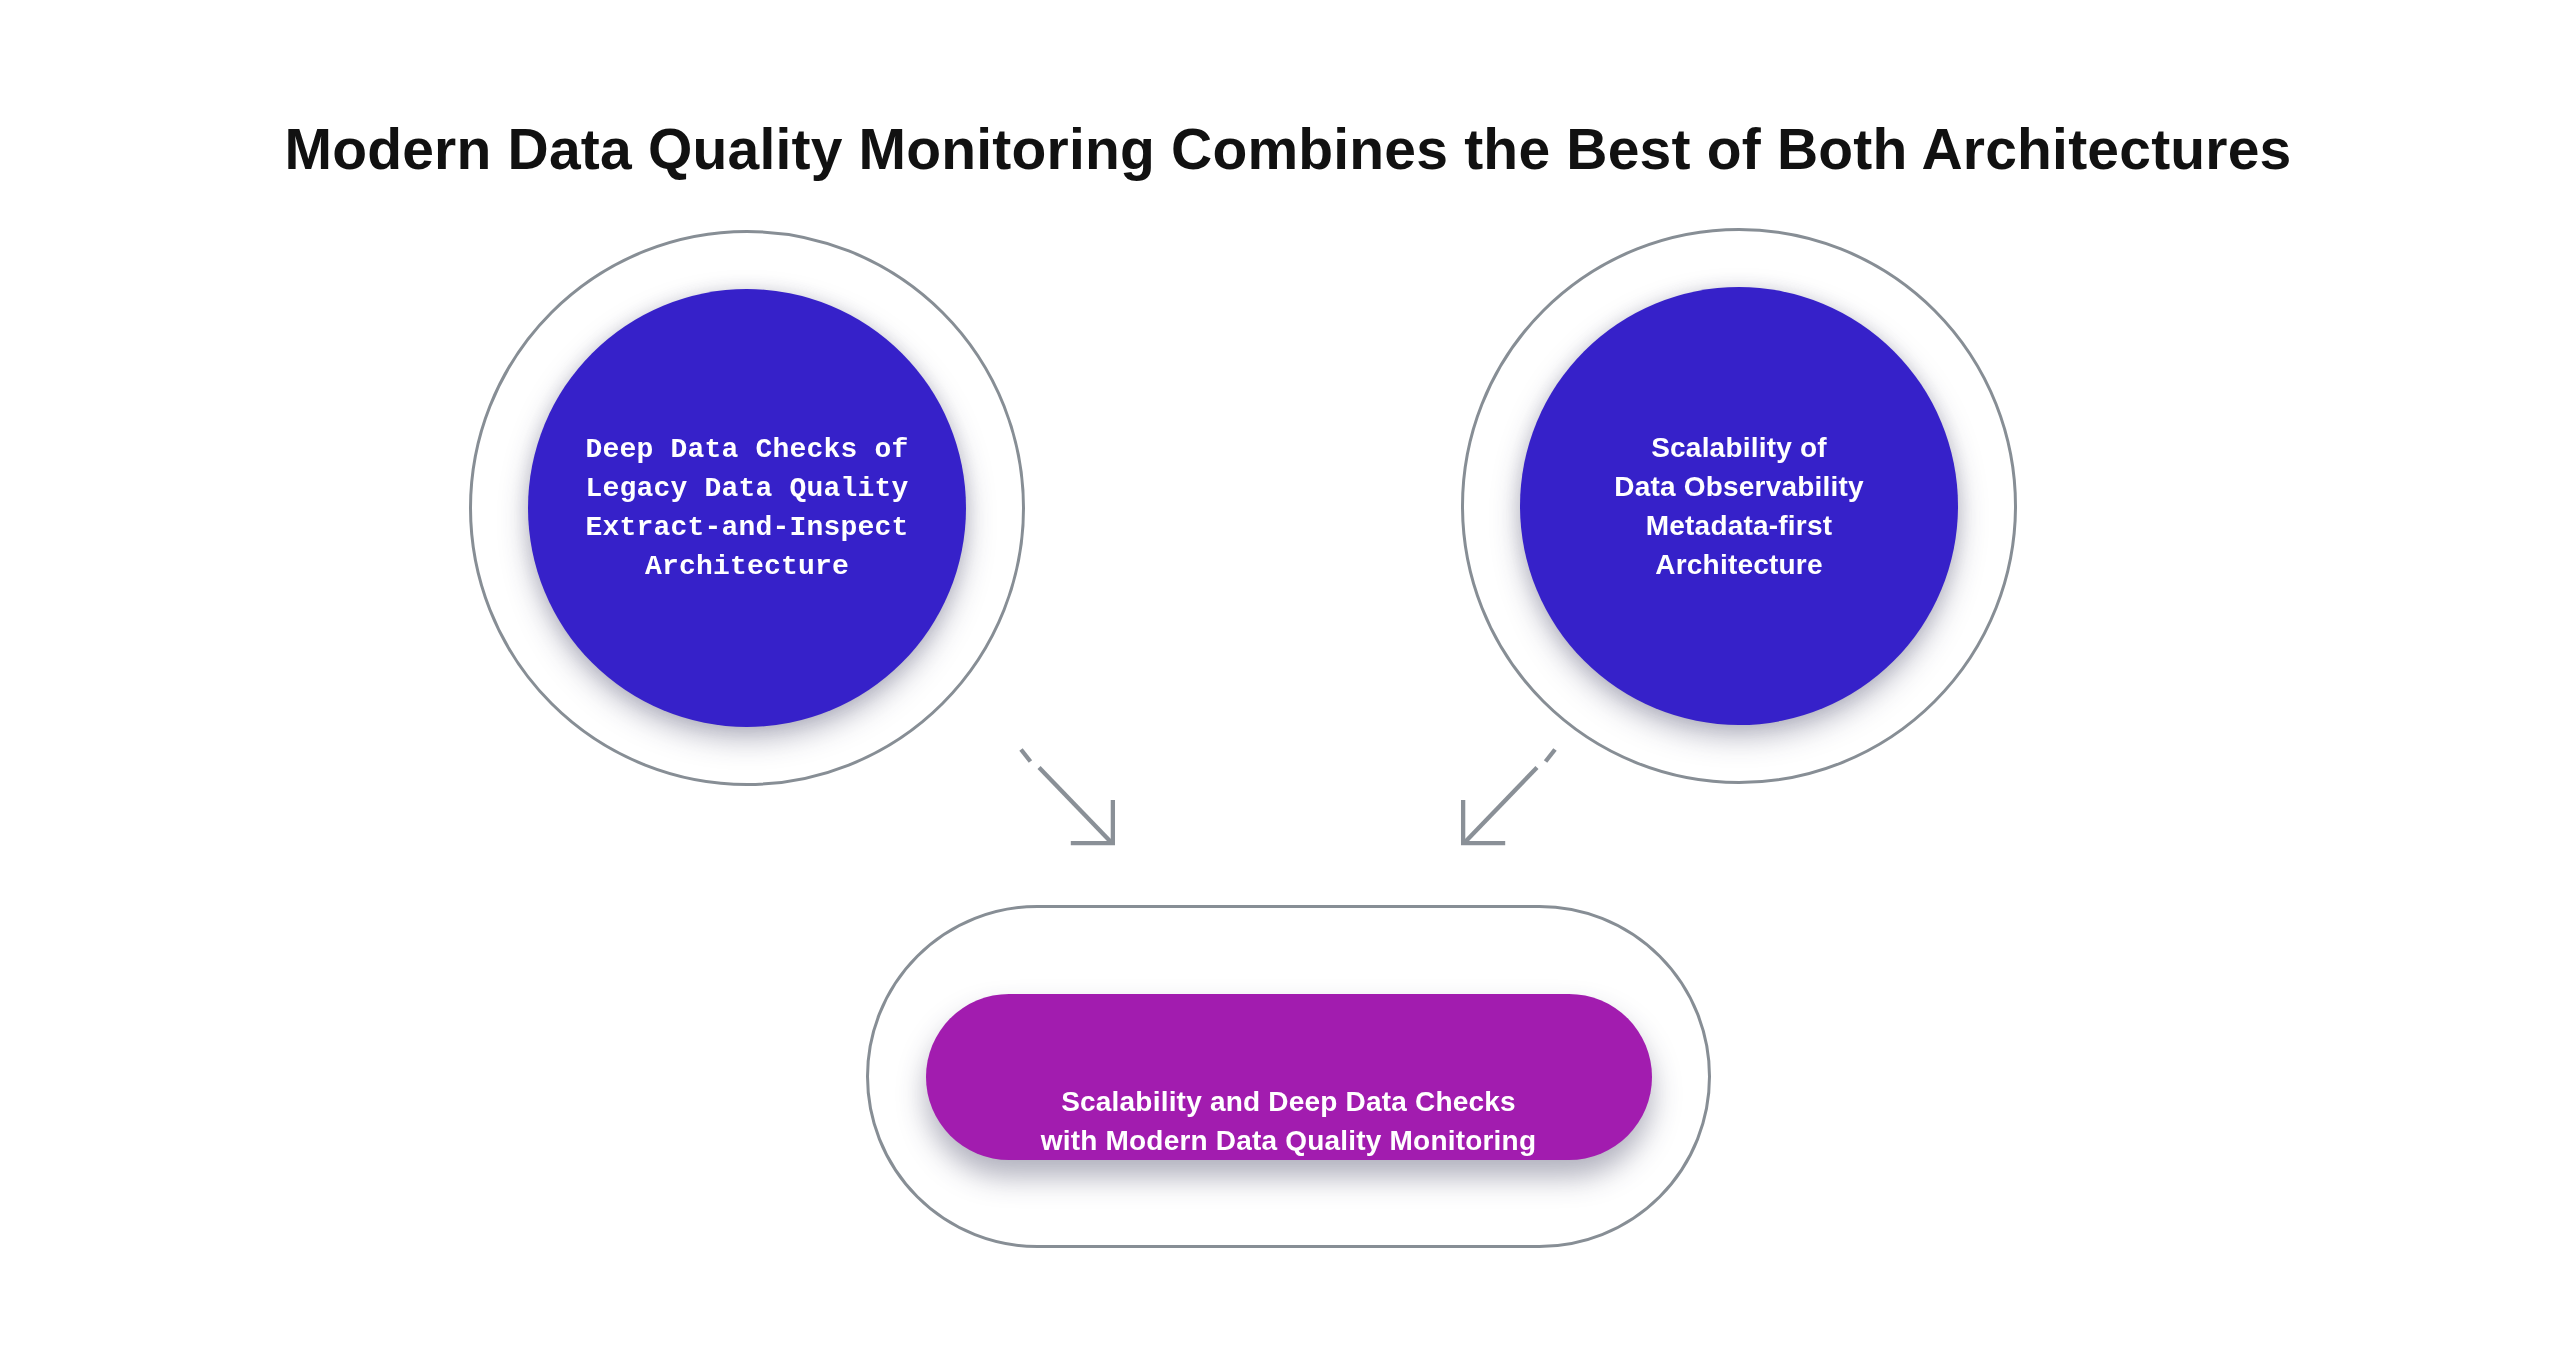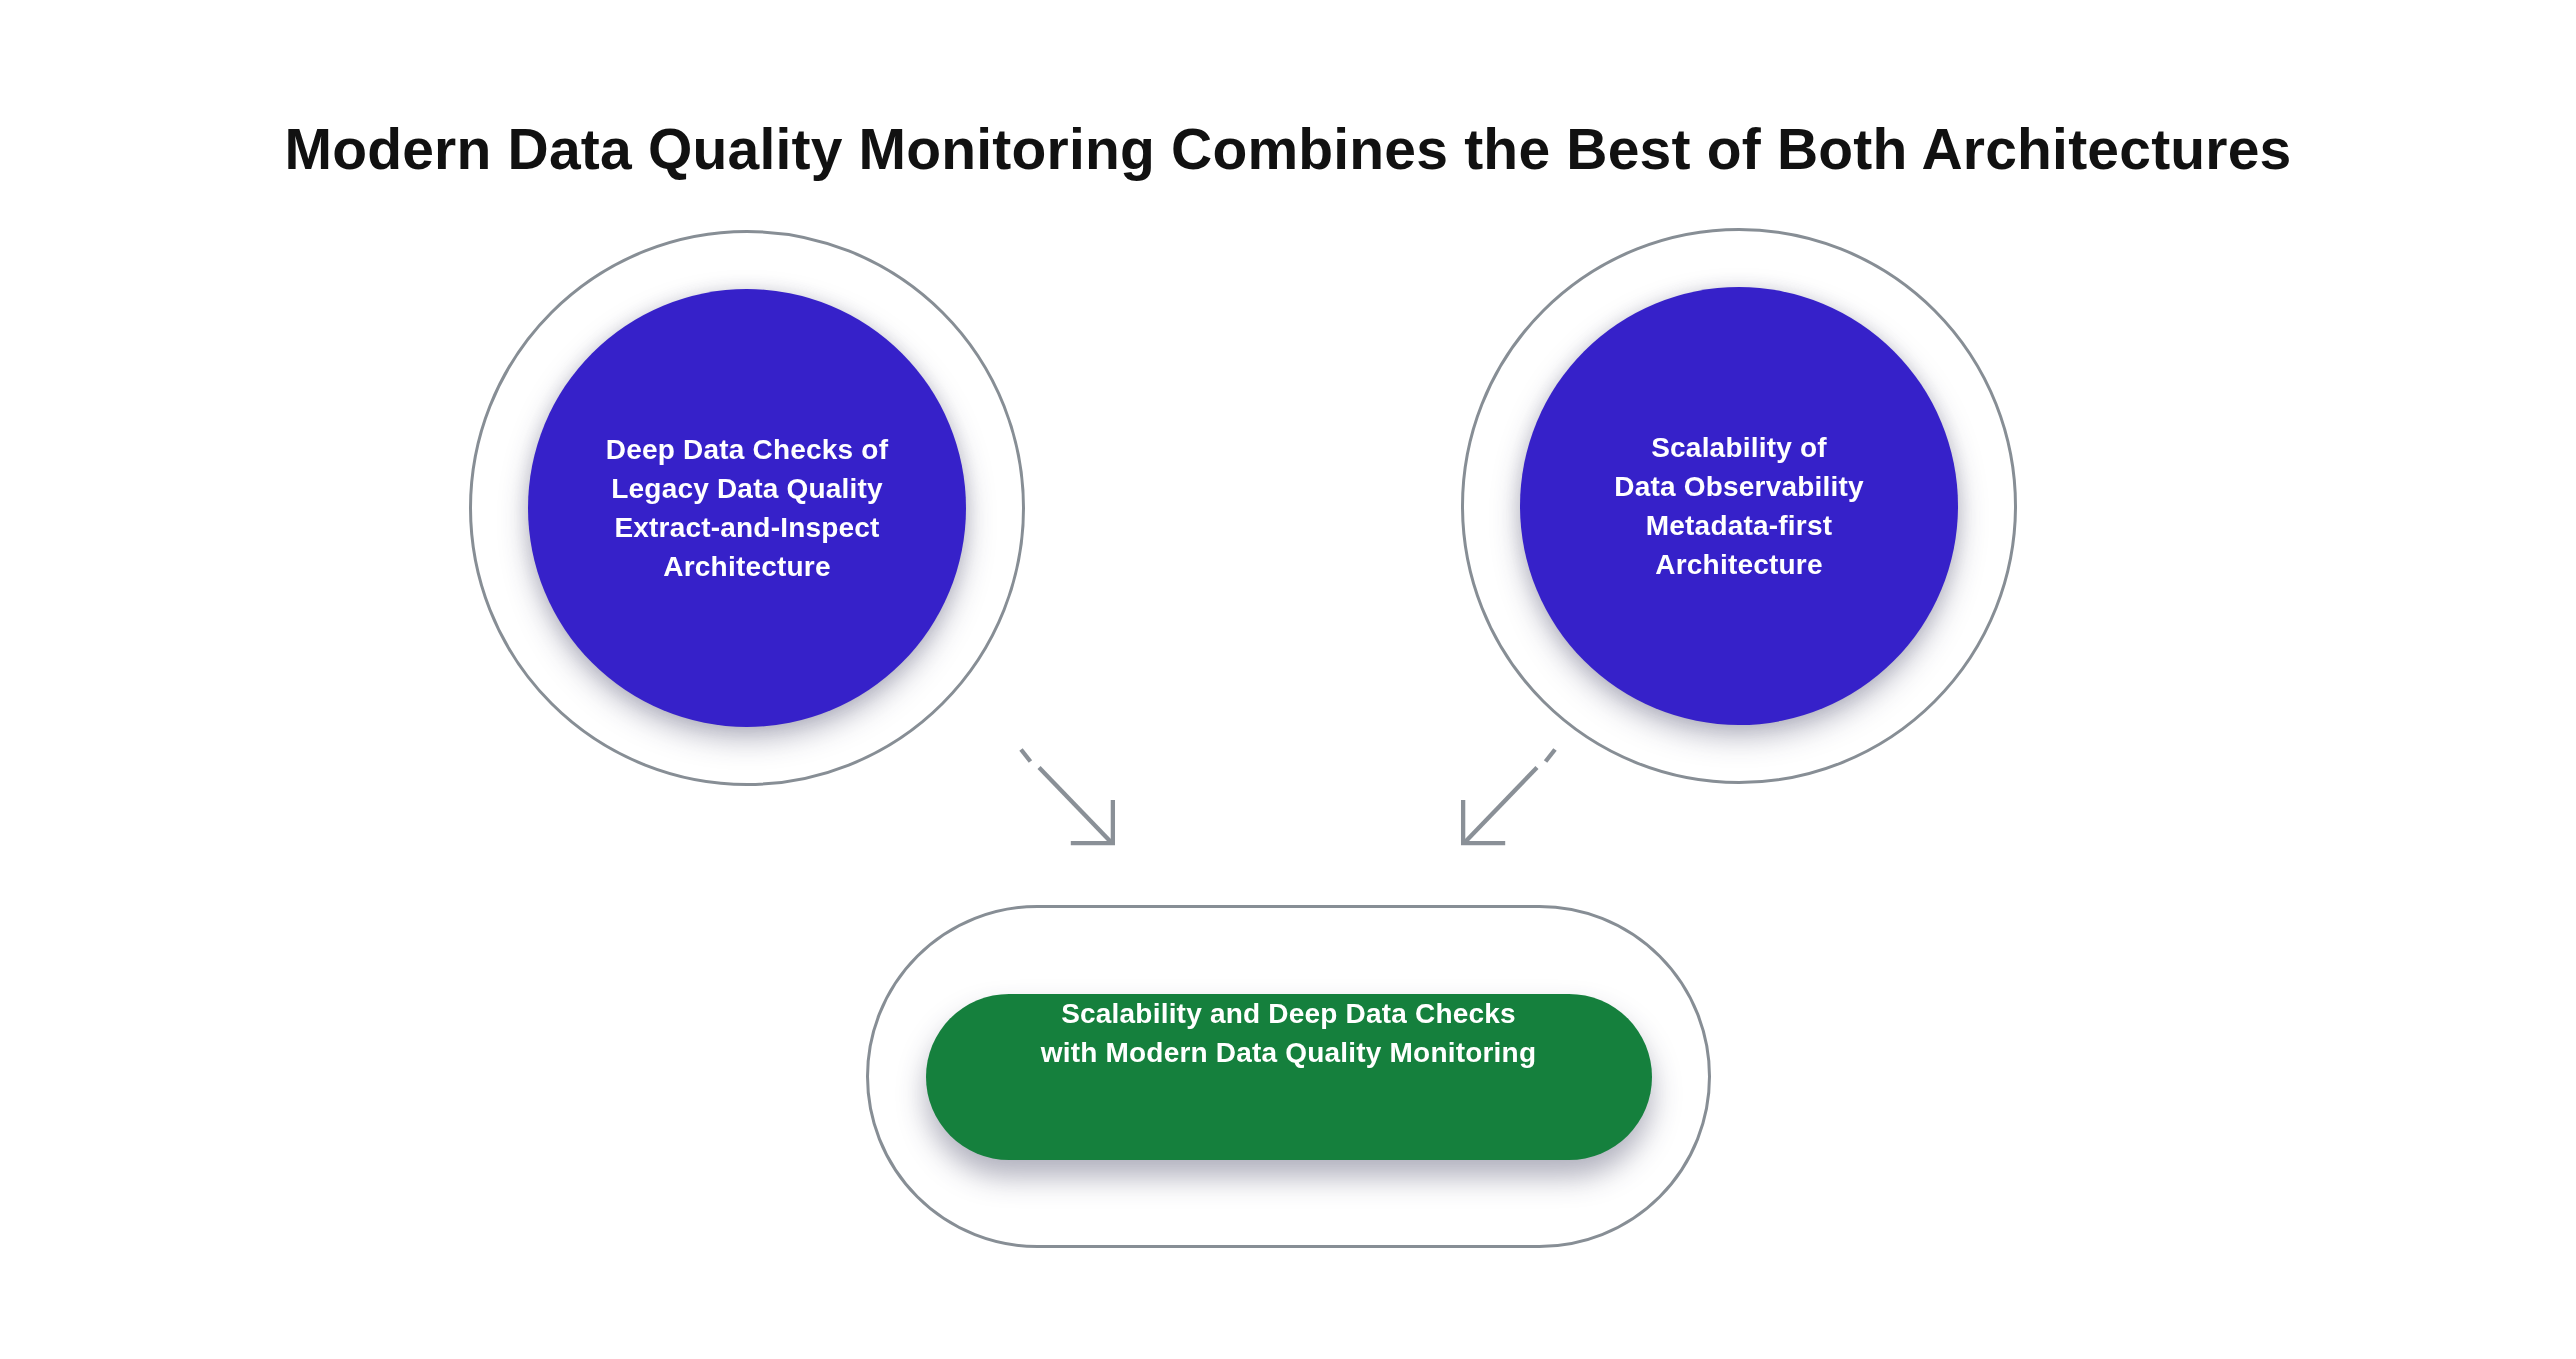--- a/index.html
+++ b/index.html
@@ -28,21 +28,21 @@
     width: 556px;
     height: 556px;
     border: 3.4px solid #878E95;
     border-radius: 50%;
     box-sizing: border-box;
     display: flex;
     align-items: center;
     justify-content: center;
     background: #ffffff;
   }
-  .ring-left  { left: 469px;  top: 230px; }
+  .ring-left  { left: 469px;  top: 230px; font-family: Liberation Mono, monospace; }
   .ring-right { left: 1461px; top: 228px; }
   .node-fill {
     width: 438px;
     height: 438px;
     border-radius: 50%;
     background: #3621C9;
     display: flex;
     align-items: center;
     justify-content: center;
     box-shadow: 0 12px 29px rgba(50, 50, 85, 0.35), 0 0 15.5px rgba(50, 50, 85, 0.12);
@@ -66,23 +66,23 @@
     box-sizing: border-box;
     display: flex;
     align-items: center;
     justify-content: center;
     background: #ffffff;
   }
   .result-fill {
     width: 726px;
     height: 166px;
     border-radius: 109px;
-    background: #15803d;
+    background: #a21caf;
     display: flex;
-    align-items: flex-start;
+    align-items: flex-end;
     justify-content: center;
     box-shadow: 0 17px 29px rgba(50, 50, 85, 0.38);
   }
   .arrows-layer {
     position: absolute;
     left: 0; top: 0;
     width: 2576px;
     height: 1359px;
     pointer-events: none;
   }

